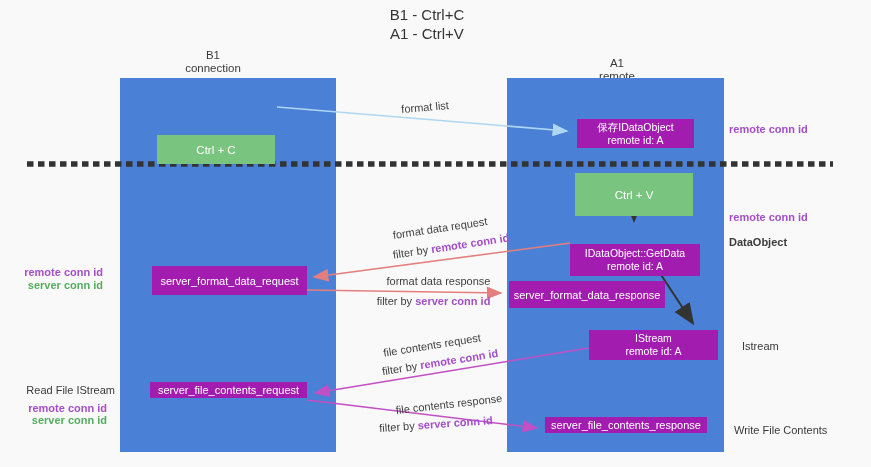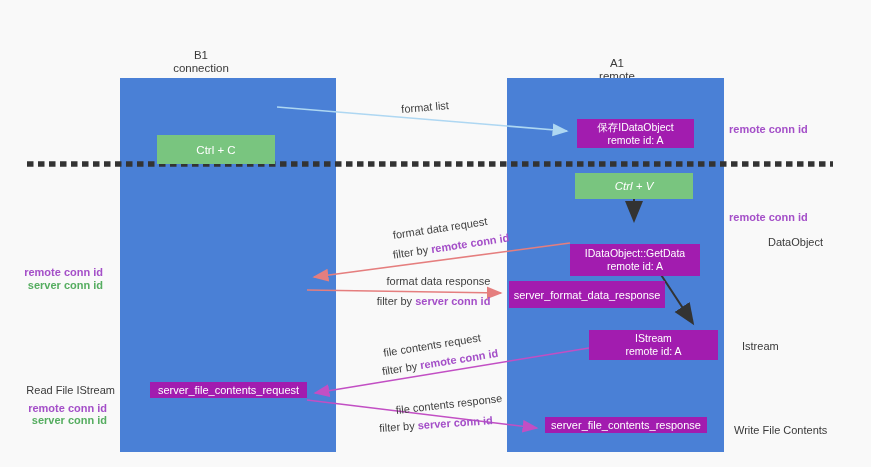--- a/index.html
+++ b/index.html
@@ -48,22 +48,26 @@
     transform-origin:center;
   }
   .arrow-label b.purple{color:#a44fc8;}
   svg{position:absolute;left:0;top:0;}
 </style>
 </head>
 <body>
 
 <div id="stage">
 
+  <div class="abs title">
+    <div>B1 - Ctrl+C</div>
+    <div>A1 - Ctrl+V</div>
+  </div>
 
-  <div class="abs lane-header" style="left:146px;">
+  <div class="abs lane-header" style="left:158px;">
     <div>B1</div>
     <div>connection</div>
   </div>
   <div class="abs lane-header" style="left:562px;margin-top:8px;">
     <div>A1</div>
     <div>remote</div>
   </div>
 
   <div class="abs lane" style="left:120px;width:216px;"></div>
   <div class="abs lane" style="left:507px;width:217px;"></div>
@@ -103,50 +107,53 @@
 
   <div class="abs node green" style="left:157px;top:95px;width:118px;height:29px;margin-top:40px;">
     <span>Ctrl + C</span>
   </div>
 
   <div class="abs node orange two-line" style="left:577px;top:119px;width:117px;height:29px;">
     <span>保存IDataObject</span>
     <span>remote id: A</span>
   </div>
 
-  <div class="abs node green" style="left:575px;top:173px;width:118px;height:26px;font-style:italic;">
+  <div class="abs node green" style="left:575px;top:173px;width:118px;height:43px;">
     <span>Ctrl + V</span>
   </div>
 
   <div class="abs node orange two-line" style="left:570px;top:244px;width:130px;height:32px;">
     <span>IDataObject::GetData</span>
     <span>remote id: A</span>
   </div>
 
+  <div class="abs node orange" style="left:152px;top:266px;width:155px;height:29px;">
+    <span>server_format_data_request</span>
+  </div>
 
   <div class="abs node orange" style="left:509px;top:281px;width:156px;height:27px;">
     <span>server_format_data_response</span>
   </div>
 
   <div class="abs node orange two-line" style="left:589px;top:330px;width:129px;height:30px;">
     <span>IStream</span>
     <span>remote id: A</span>
   </div>
 
   <div class="abs node orange" style="left:150px;top:382px;width:157px;height:16px;">
     <span>server_file_contents_request</span>
   </div>
 
   <div class="abs node orange" style="left:545px;top:417px;width:162px;height:16px;">
     <span>server_file_contents_response</span>
   </div>
 
   <div class="abs side-label bold-purple" style="left:729px;top:123px;">remote conn id</div>
   <div class="abs side-label bold-purple" style="left:729px;top:211px;">remote conn id</div>
-  <div class="abs side-label" style="left:768px;top:236px;">DataObject</div>
+  <div class="abs side-label" style="left:729px;top:236px;font-weight:bold;">DataObject</div>
   <div class="abs side-label" style="left:742px;top:340px;">Istream</div>
   <div class="abs side-label" style="left:734px;top:424px;">Write File Contents</div>
 
   <div class="abs side-label bold-purple right-align" style="left:10px;top:266px;width:93px;">remote conn id</div>
   <div class="abs side-label bold-green right-align" style="left:10px;top:279px;width:93px;">server conn id</div>
   <div class="abs side-label right-align" style="left:10px;top:384px;width:105px;">Read File IStream</div>
   <div class="abs side-label bold-purple right-align" style="left:10px;top:402px;width:97px;">remote conn id</div>
   <div class="abs side-label bold-green right-align" style="left:10px;top:414px;width:97px;">server conn id</div>
 
   <div class="abs arrow-label" style="left:390px;top:101px;width:70px;transform:rotate(-5deg);">format list</div>

